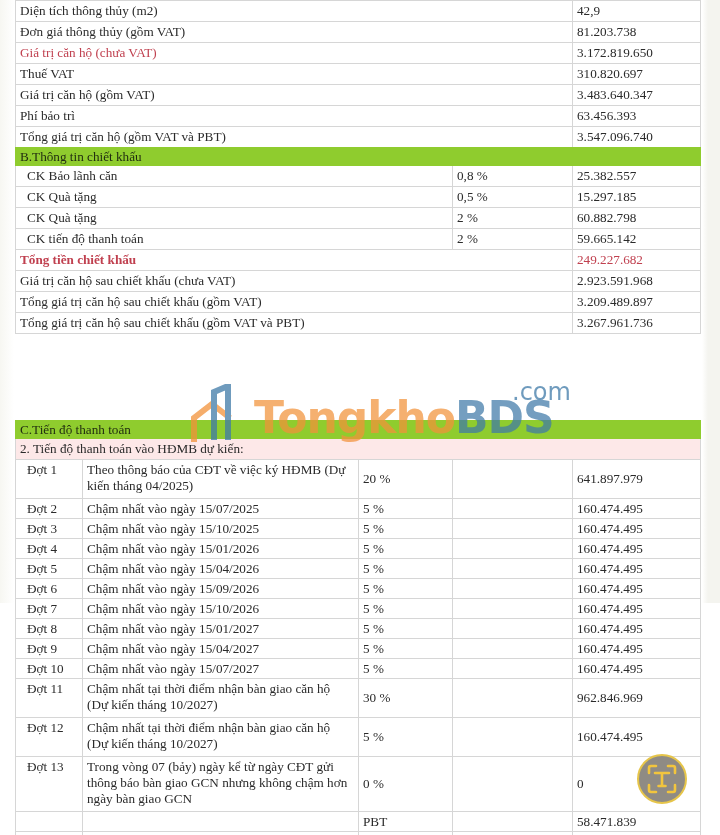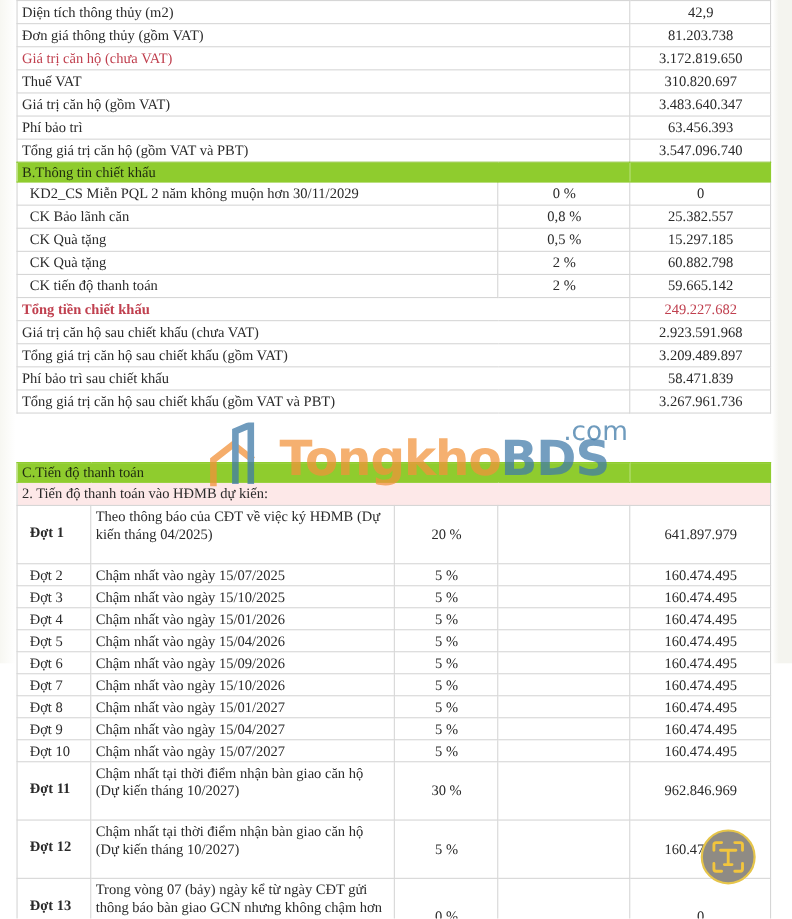--- a/index.html
+++ b/index.html
@@ -1,31 +1,31 @@
 <!DOCTYPE html>
 <html><head>
 <meta charset="utf-8">
 <style>
   html, body { margin:0; padding:0; }
   body { width:720px; height:835px; overflow:hidden; background:#ffffff; position:relative;
          font-family:"Liberation Serif", "DejaVu Serif", serif; color:#2a2a2a; }
   .sheet { position:absolute; left:0; top:0; width:720px; height:603px; background:linear-gradient(90deg,#f7f7f2 0,#fff 14px,#fff 702px,#f4f4ef 708px); }
   table { position:absolute; left:15px; border-collapse:collapse; table-layout:fixed; }
   td { border:1px solid #d6d6d6; padding:0 4px; font-size:13.2px; line-height:16px; height:20px; vertical-align:middle; white-space:nowrap; overflow:hidden; }
-  .num { text-align:center; padding-right:3px; }
+  .num { text-align:left; padding-right:3px; }
   .red { color:#c0404f; }
   .bold { font-weight:bold; }
   .green td { background:#8fcc2e; height:17px; font-weight:normal; color:#1f2a10; border-color:#8fcc2e; }
   .green td.sep { border-left:1px solid #a7d85a; }
   .indent { padding-left:11px; }
   .pink td { background:#fde8e8; }
   .tall td { height:36px; }
   .tall3 td { height:52px; }
   .wrap { white-space:normal; line-height:16px; vertical-align:top; padding-top:2px; }
-  .top { vertical-align:top; padding-top:16px;font-weight:bold; }
+  .top { vertical-align:top; padding-top:2px; }
   .sc td { height:19px; }
   .watermark { position:absolute; left:196px; top:384px; width:360px; height:62px; pointer-events:none; }
   .wm-text { position:absolute; left:40px; top:10px; font-family:"DejaVu Sans", sans-serif; font-size:44px; font-weight:bold; letter-spacing:-1px; line-height:48px; opacity:0.72;margin-left:18px; }
   .wm-tong { color:#f2923a; }
   .wm-bds { color:#3f7aa8; }
   .wm-com { position:absolute; left:316px; top:-6px; font-family:"DejaVu Sans", sans-serif; font-size:24px; color:#3f7aa8; opacity:0.75; }
   .scan-btn { position:absolute; left:637px; top:754px; width:50px; height:50px; border-radius:50%; background:#8f8b84; border:2px solid #e6c54a; box-sizing:border-box; display:flex; align-items:center; justify-content:center; }
 </style>
 </head>
 <body>
@@ -74,25 +74,20 @@
         <col style="width:437px">
         <col style="width:120px">
         <col style="width:128px">
       </colgroup>
     <tbody>
         <tr class="green">
           <td colspan="2">B.Thông tin chiết khấu</td>
           <td class="sep"></td>
         </tr>
     <tr>
-          <td class="indent">KD2_CS Miễn PQL 2 năm không muộn hơn 30/11/2029</td>
-          <td class="num">0 %</td>
-          <td class="num">0</td>
-        </tr>
-    <tr>
           <td class="indent">CK Bảo lãnh căn</td>
           <td class="num">0,8 %</td>
           <td class="num">25.382.557</td>
         </tr>
     <tr>
           <td class="indent">CK Quà tặng</td>
           <td class="num">0,5 %</td>
           <td class="num">15.297.185</td>
         </tr>
     <tr>
@@ -109,24 +104,20 @@
           <td colspan="2" class="red bold">Tổng tiền chiết khấu</td>
           <td class="num red">249.227.682</td>
         </tr>
     <tr>
           <td colspan="2">Giá trị căn hộ sau chiết khấu (chưa VAT)</td>
           <td class="num">2.923.591.968</td>
         </tr>
     <tr>
           <td colspan="2">Tổng giá trị căn hộ sau chiết khấu (gồm VAT)</td>
           <td class="num">3.209.489.897</td>
-        </tr>
-    <tr>
-          <td colspan="2">Phí bảo trì sau chiết khấu</td>
-          <td class="num">58.471.839</td>
         </tr>
     <tr>
           <td colspan="2">Tổng giá trị căn hộ sau chiết khấu (gồm VAT và PBT)</td>
           <td class="num">3.267.961.736</td>
         </tr>
   </tbody>
     </table>
 
   <table style="top:420px;width:685px;">
     <colgroup>

